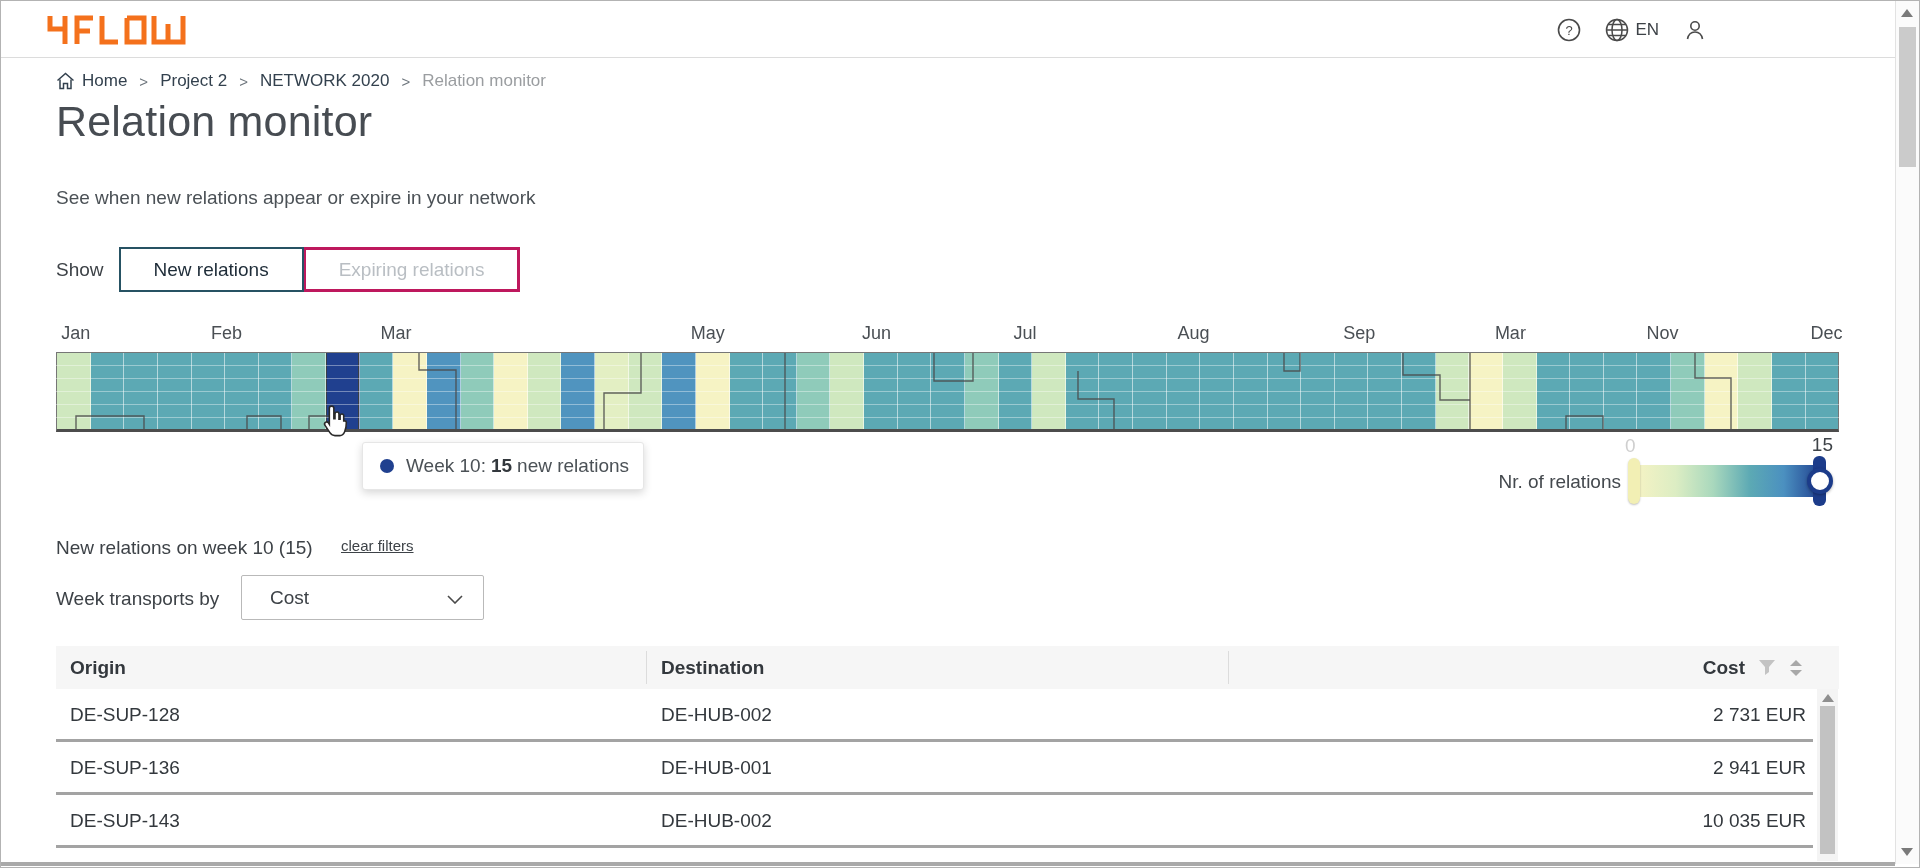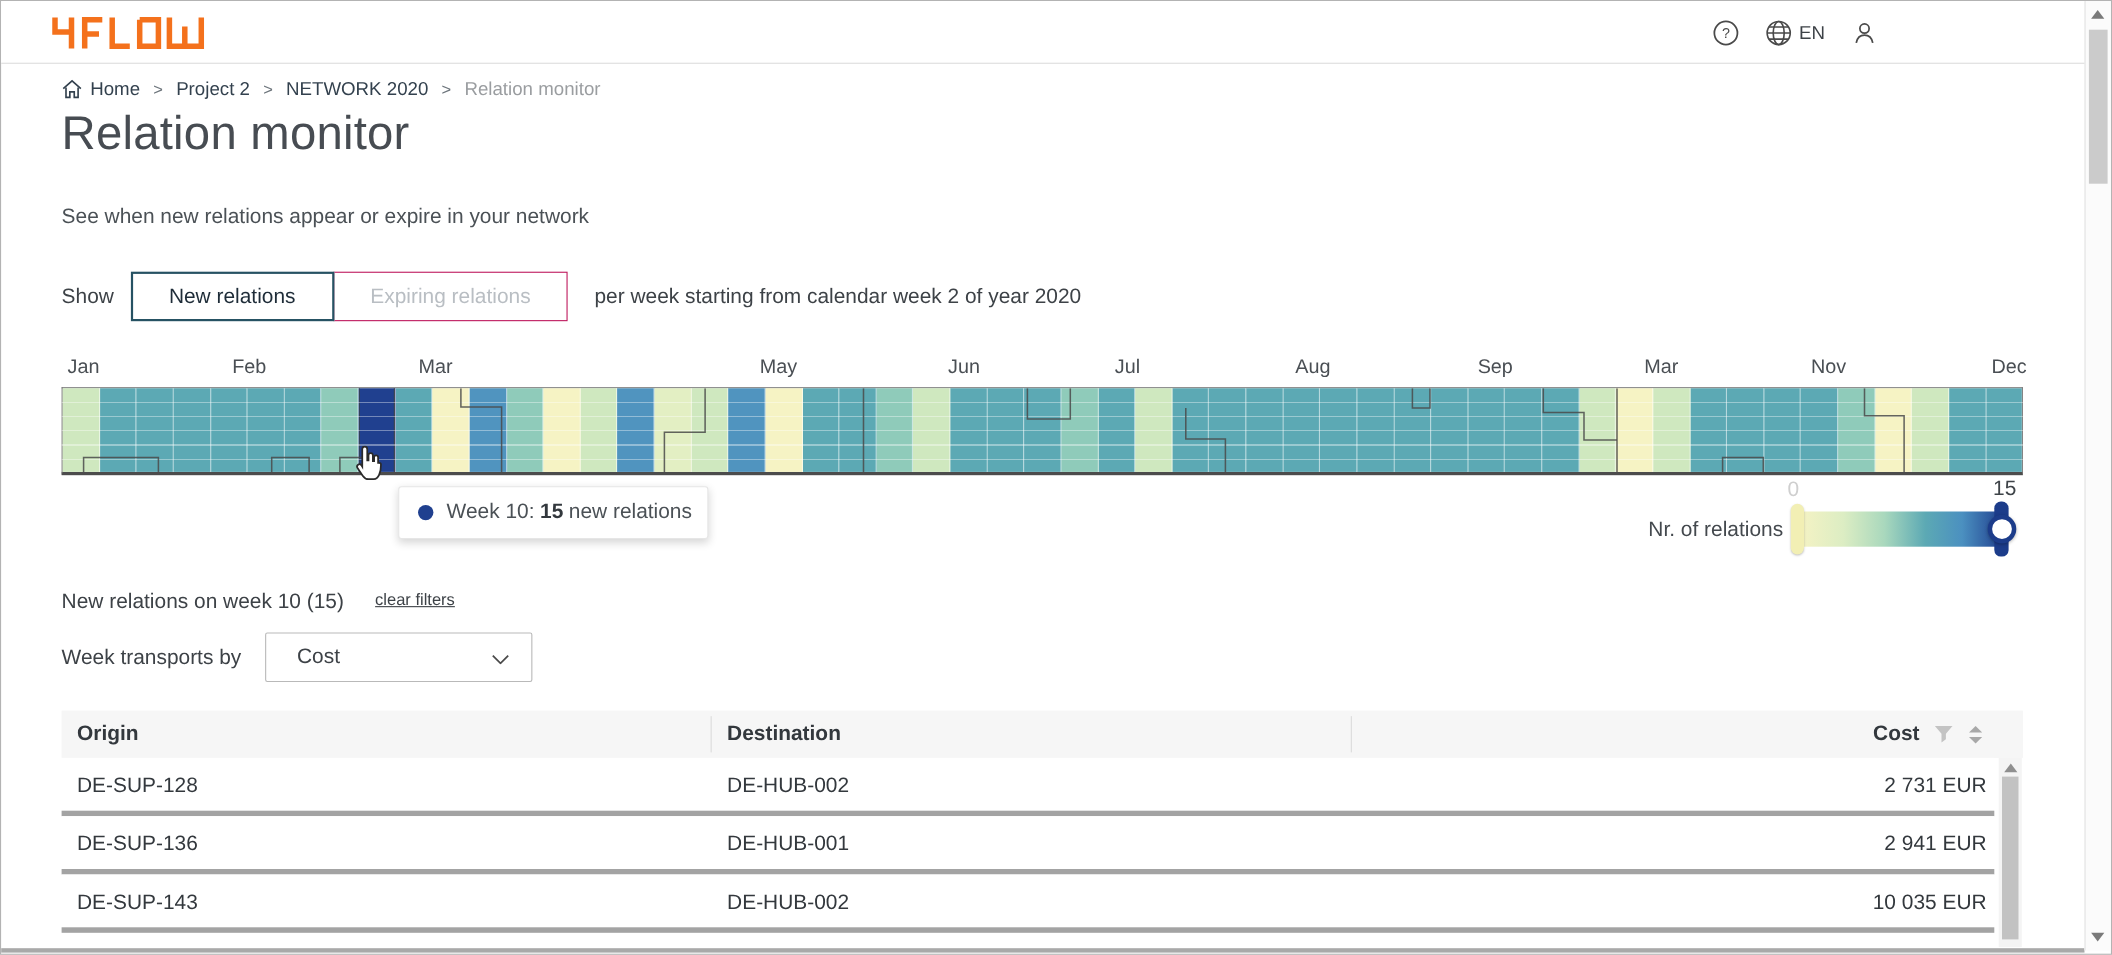--- a/index.html
+++ b/index.html
@@ -25,21 +25,21 @@
 
   
   #page-title { position:absolute; left:55px; top:96px; font-size:43px; font-weight:400; color:#474c52; letter-spacing:.2px; }
   #page-subtitle { position:absolute; left:55px; top:186px; font-size:19px; color:#4b5156; }
 
   
   #controls { position:absolute; left:55px; top:246px; height:45px; display:flex; align-items:center; font-size:19px; }
   #show-label { margin-right:15px; }
   .toggle-btn { height:45px; display:flex; align-items:center; padding:0 33px; background:#fff; font-size:19px; cursor:pointer; }
   .toggle-btn.active { border:2px solid #265263; color:#1e2c38; position:relative; z-index:2;}
-  .toggle-btn.inactive { border:1px solid #be185d; color:#b9bec3; margin-left:-1px; }
+  .toggle-btn.inactive { border:3px solid #be185d; color:#b9bec3; margin-left:-1px; }
   #period-text { margin-left:24px; }
 
   
   #months { position:absolute; left:55px; top:322px; width:1783px; height:24px; font-size:18px; color:#4a4f54; }
   .month-label { position:absolute; top:0; white-space:nowrap; }
   #heatmap { position:absolute; left:55px; top:351px; width:1783px; height:80px;
              border:1px solid #767676; border-bottom:3px solid #4c4c4c; display:flex; background:#fff; }
   .week { flex:1 1 0; border-right:1px solid rgba(255,255,255,.55); cursor:pointer; }
   .week:last-child { border-right:none; }
   .week.peak { box-shadow: inset 1px 0 0 #3a3f44, inset -1px 0 0 #3a3f44; }
@@ -80,21 +80,21 @@
   #transport-select svg { position:absolute; right:20px; top:19px; }
 
   
   #table { position:absolute; left:55px; top:645px; width:1783px; }
   #table-header { position:relative; height:43px; background:#f6f6f6; display:flex; align-items:center;
      font-size:19px; font-weight:700; color:#33383d; }
   .th-origin { position:absolute; left:14px; }
   .th-destination { position:absolute; left:605px; }
   .th-divider { position:absolute; top:5px; bottom:5px; width:1px; background:#dcdcdc; }
   .th-cost-group { position:absolute; right:36px; display:flex; align-items:center; gap:13px; cursor:pointer; }
-  .t-row { position:relative; height:53px; border-bottom:5px solid #a3a3a3; font-size:19px; color:#33383d;
+  .t-row { position:relative; height:53px; border-bottom:3px solid #a3a3a3; font-size:19px; color:#33383d;
            background:#fff; cursor:pointer; width:1757px; }
   .td-origin { position:absolute; left:14px; top:15px; }
   .td-destination { position:absolute; left:605px; top:15px; }
   .td-cost { position:absolute; right:7px; top:15px; }
 
   
   #table-scrollbar { position:absolute; left:1816px; top:688px; width:21px; height:172px; background:#f4f4f4; }
   #table-scrollbar .arr-up { margin:5px auto 4px; width:0; height:0; border-left:6px solid transparent;
      border-right:6px solid transparent; border-bottom:8px solid #8f8f8f; }
   #table-scrollbar .thumb { margin:0 auto; width:15px; height:148px; background:#c2c2c2; }
@@ -164,21 +164,20 @@
   <span class="crumb current">Relation monitor</span>
 </div>
 
 <h1 id="page-title">Relation monitor</h1>
 <div id="page-subtitle">See when new relations appear or expire in your network</div>
 
 <div id="controls">
   <span id="show-label">Show</span>
   <div class="toggle-btn active">New relations</div>
   <div class="toggle-btn inactive">Expiring relations</div>
-  <span id="period-text">per week starting from calendar week 2 of year 2020</span>
 </div>
 
 <div id="months">
     <span class="month-label" style="left: 0.3%;">Jan</span>
     <span class="month-label" style="left: 8.7%;">Feb</span>
     <span class="month-label" style="left: 18.2%;">Mar</span>
     <span class="month-label" style="left: 27.6%; margin-top: 30px;">Apr</span>
     <span class="month-label" style="left: 35.6%;">May</span>
     <span class="month-label" style="left: 45.2%;">Jun</span>
     <span class="month-label" style="left: 53.7%;">Jul</span>

